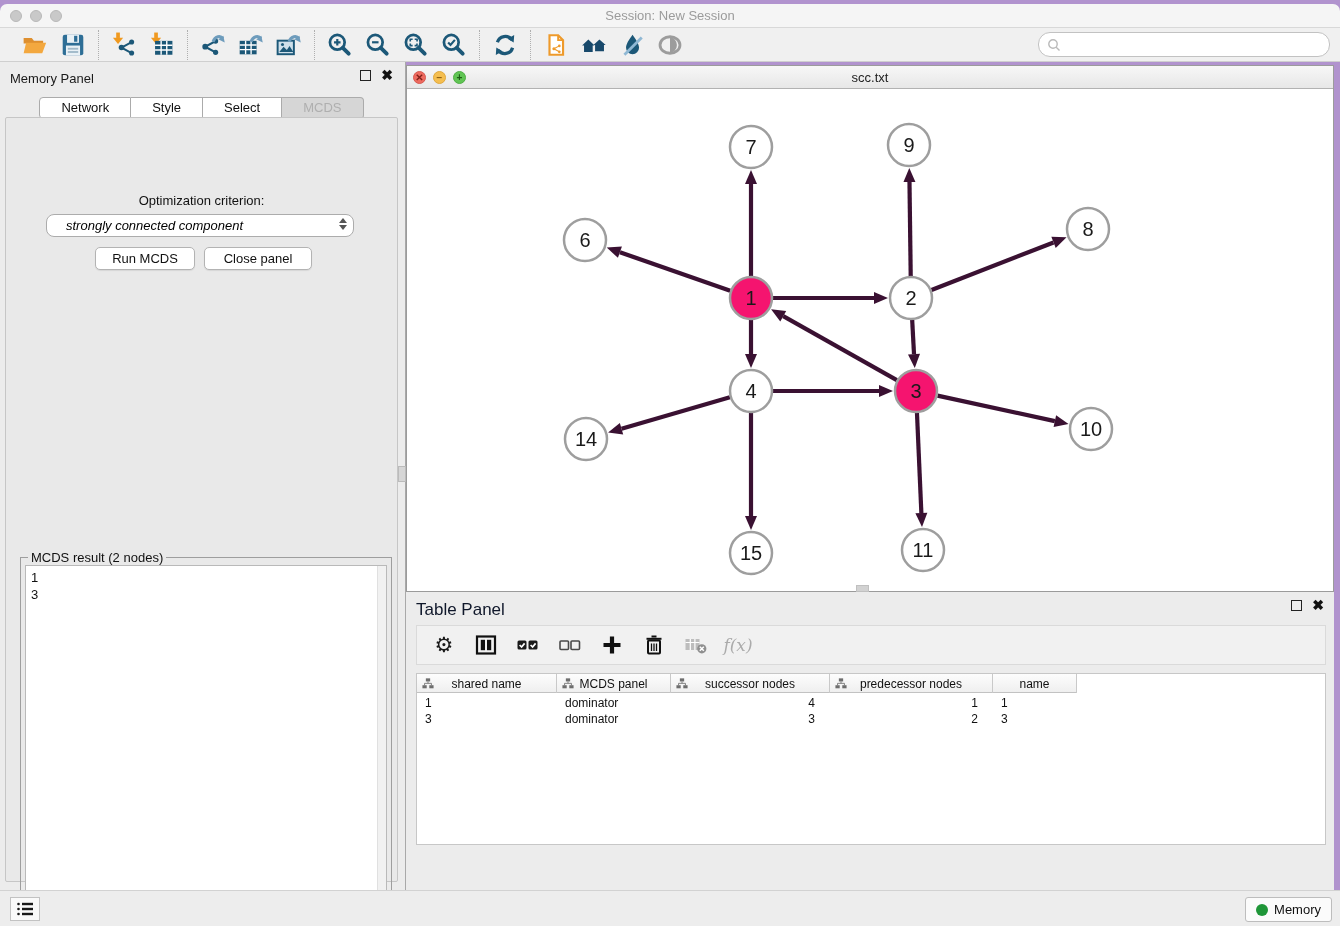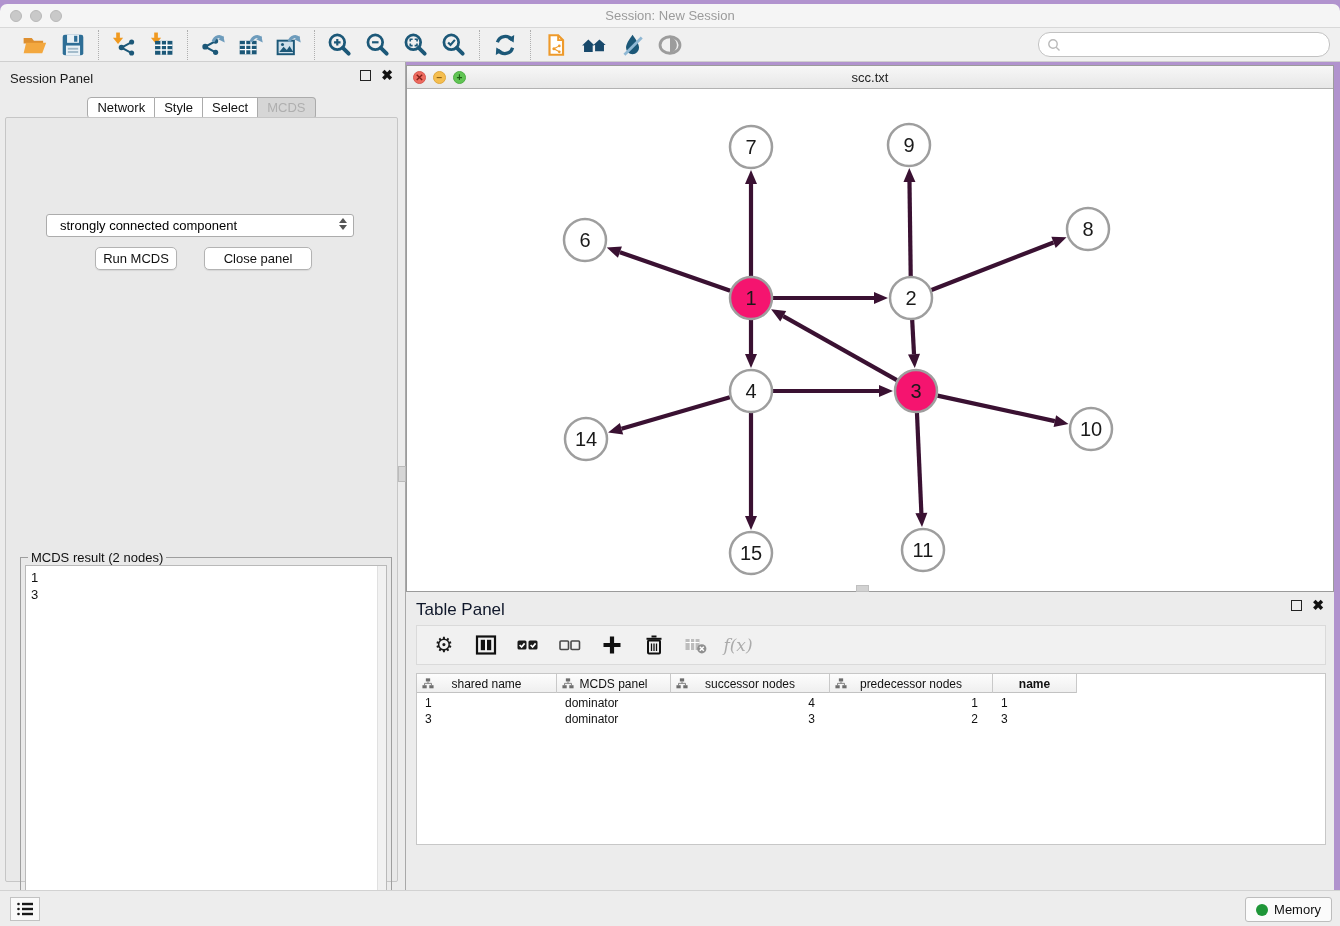--- a/index.html
+++ b/index.html
@@ -25,39 +25,39 @@
   #search-input { border:none; outline:none; flex:1; height:20px; font-size:13px; background:transparent; }
 
   
   #control-panel { position:absolute; left:0; top:62px; width:403px; height:828px; background:#ECECEC; }
   #cp-header { position:absolute; left:10px; top:9px; font-size:13px; color:#1a1a1a; }
   .panel-icons { position:absolute; right:10px; top:8px; display:flex; gap:10px; align-items:center; }
   .float-box { width:11px; height:11px; border:1.5px solid #222; display:inline-block; }
   .close-x { font-size:14px; font-weight:bold; color:#111; line-height:11px; }
   #cp-tabs { position:absolute; left:0; right:0; top:35px; text-align:center; }
   .seg { display:inline-flex; }
-  .seg .tab { background:#fff; border:1px solid #ABABAB; border-left:none; padding:2px 9px 3px;
+  .seg .tab { background:#fff; border:1px solid #ABABAB; border-left:none; padding:2px 21px 3px;
     font-size:13px; color:#111; cursor:pointer; }
   .seg .tab:first-child { border-left:1px solid #ABABAB; border-radius:4px 0 0 4px; }
   .seg .tab:last-child { border-radius:0 4px 4px 0; }
   .seg .tab.active { background:#D6D6D6; color:#AFAFAF; }
   #cp-content { position:absolute; left:5px; top:55px; width:393px; height:765px;
     background:#E9E9E9; border:1px solid #C6C6C6; border-radius:2px; }
   #opt-label { position:absolute; left:0; right:0; top:75px; text-align:center; font-size:13px; color:#111; }
   #criterion-select { position:absolute; left:40px; top:96px; width:308px; height:23px; background:#fff;
-    border:1px solid #ACACAC; border-radius:3px; font-size:13px; display:flex; align-items:center;
-    padding-left:13px; cursor:pointer; }
+    border:1px solid #ACACAC; border-radius:8px; font-size:13px; display:flex; align-items:center;
+    padding-left:19px; cursor:pointer;font-style:italic; }
   #criterion-select .stepper { position:absolute; right:6px; top:3px; display:flex; flex-direction:column; gap:2px; }
   #criterion-select .stepper i { width:0; height:0; border-left:4px solid transparent; border-right:4px solid transparent; }
   #criterion-select .stepper i.up { border-bottom:5px solid #555; }
   #criterion-select .stepper i.down { border-top:5px solid #555; }
   .push-btn { position:absolute; height:23px; background:#fff; border:1px solid #B3B3B3; border-radius:5px;
     font-size:13px; color:#111; display:flex; align-items:center; justify-content:center; cursor:pointer;
     box-shadow:0 1px 1px rgba(0,0,0,.08); }
-  #run-btn { left:89px; top:129px; width:82px; }
+  #run-btn { left:89px; top:129px; width:100px; }
   #close-panel-btn { left:198px; top:129px; width:108px; }
   #result-group { position:absolute; left:14px; top:439px; width:372px; height:371px; border:1px solid #9E9E9E; }
   #result-title { position:absolute; left:7px; top:-8px; background:#E9E9E9; padding:0 3px; font-size:13px; color:#111; }
   #result-box { position:absolute; left:4px; top:7px; right:4px; bottom:4px; background:#fff; border:1px solid #B9B9B9; }
   #result-text { position:absolute; left:5px; top:3px; font-size:13px; line-height:17px; color:#111;
     font-family:"Liberation Sans", sans-serif; white-space:pre; }
   #result-scroll { position:absolute; right:0; top:0; bottom:0; width:9px; background:#F1F1F1; border-left:1px solid #E0E0E0; }
 
   
   #v-split { position:absolute; left:403px; top:62px; width:3px; height:828px; background:#ECECEC; border-right:1px solid #A9A9A9; }
@@ -275,32 +275,33 @@
       <div id="search-wrap">
       <svg width="14" height="14" viewBox="0 0 14 14">
         <circle cx="6" cy="6" r="4.2" fill="none" stroke="#808080" stroke-width="1.4"></circle>
         <path d="M9.2 9.2 L12.5 12.5" stroke="#808080" stroke-width="1.4"></path>
       </svg>
       <input id="search-input" placeholder="" style="">
     </div>
   </div>
 
   <div id="control-panel">
-    <div id="cp-header">Session Panel</div>
+    <div id="cp-header">Memory Panel</div>
     <div class="panel-icons">
       <span class="float-box"></span>
       <span class="close-x">✖</span>
     </div>
     <div id="cp-tabs"><span class="seg">
           <span class="tab">Network</span>
           <span class="tab">Style</span>
           <span class="tab">Select</span>
           <span class="tab active">MCDS</span>
         </span></div>
     <div id="cp-content">
+      <div id="opt-label">Optimization criterion:</div>
       <div id="criterion-select">
         <span>strongly connected component</span>
         <span class="stepper">
             <i class="up"></i>
             <i class="down"></i>
           </span>
       </div>
       <div id="run-btn" class="push-btn">Run MCDS</div>
       <div id="close-panel-btn" class="push-btn">Close panel</div>
       <div id="result-group">
@@ -493,21 +494,21 @@
           </div>
           <div class="th-cell" style="width: 163px;">
             <svg class="tree-ic" width="12" height="13" viewBox="0 0 14 14">
               <rect x="4.5" y="1" width="5" height="3.6" fill="#6e6e6e"></rect>
               <rect x="0.5" y="9" width="5" height="3.6" fill="#6e6e6e"></rect>
               <rect x="8.5" y="9" width="5" height="3.6" fill="#6e6e6e"></rect>
               <path d="M7 4.6v2.2M3 9V6.8h8V9" fill="none" stroke="#6e6e6e" stroke-width="1"></path>
             </svg>
             <span>predecessor nodes</span>
           </div>
-          <div class="th-cell" style="width: 84px; font-weight: bold;">
+          <div class="th-cell" style="width: 84px;">
             <span>name</span>
           </div>
         </div>
       <div id="tp-body">
           <div class="t-row" style="top: 21px;">
             <div class="td-cell" style="width: 140px; text-align: left; padding: 0px 0px 0px 8px;">1</div>
             <div class="td-cell" style="width: 114px; text-align: left; padding: 0px 0px 0px 8px;">dominator</div>
             <div class="td-cell" style="width: 159px; text-align: right; padding: 0px 15px 0px 0px;">4</div>
             <div class="td-cell" style="width: 163px; text-align: right; padding: 0px 15px 0px 0px;">1</div>
             <div class="td-cell" style="width: 84px; text-align: left; padding: 0px 0px 0px 8px;">1</div>

